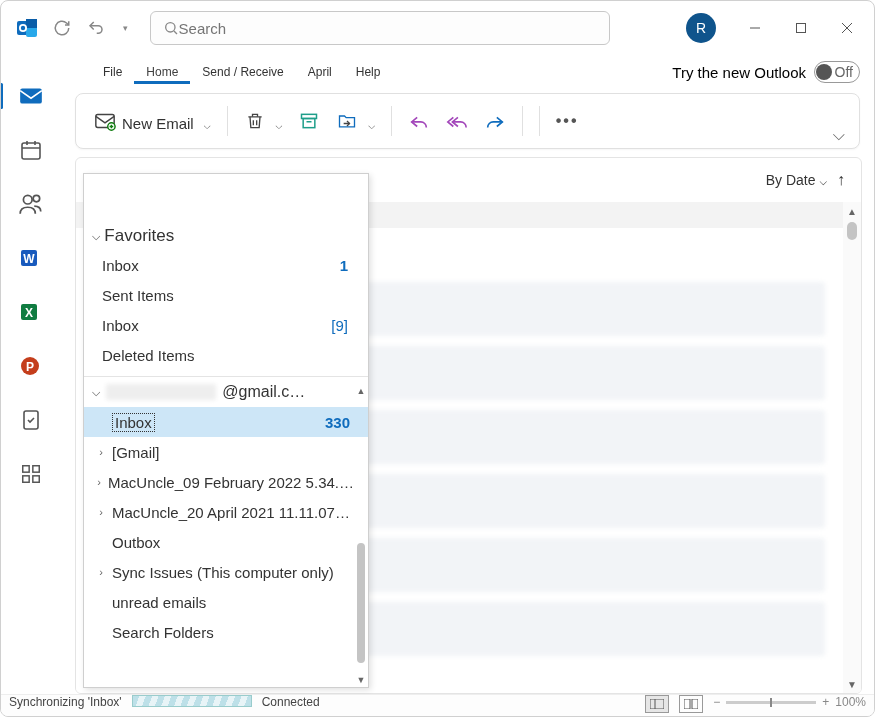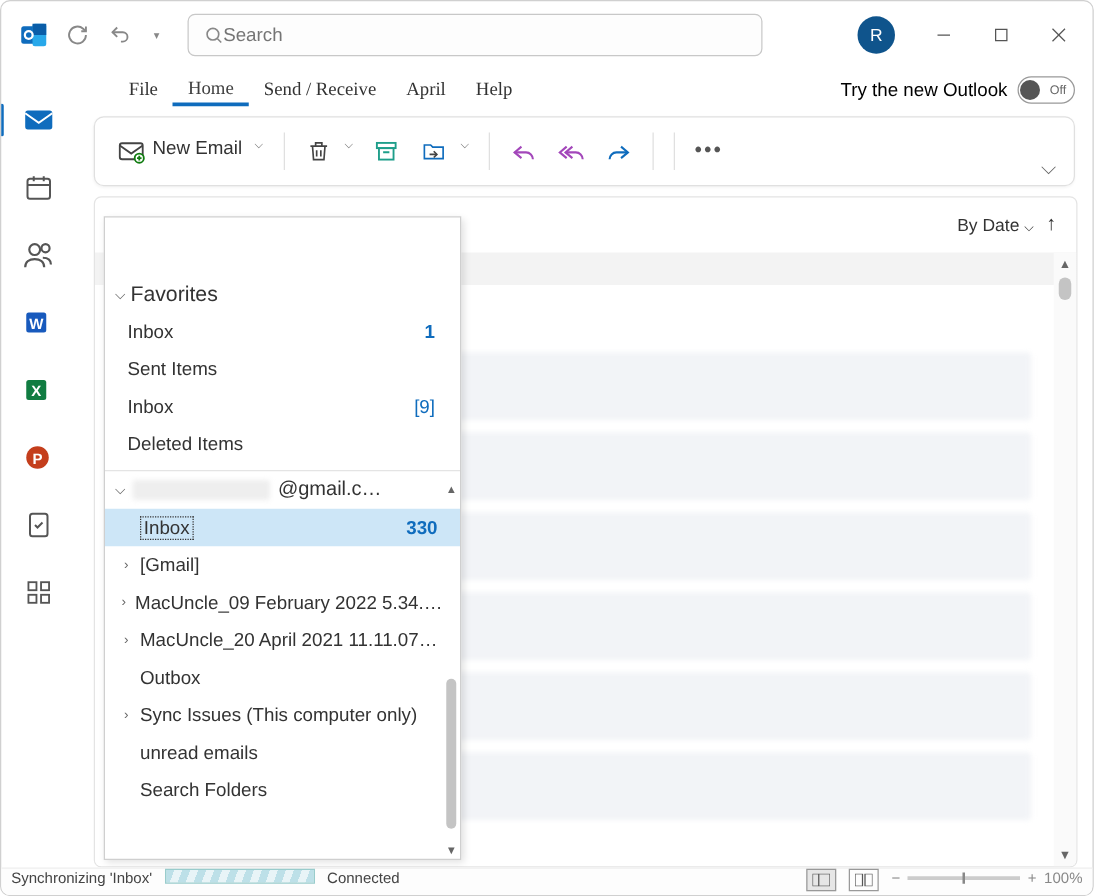--- a/index.html
+++ b/index.html
@@ -13,31 +13,31 @@
   .qat-caret { font-size: 9px; color:#888; padding:0 6px; }
   .searchbox { flex: 0 0 460px; margin-left: 16px; height: 34px; border: 1px solid #c8c8c8; border-radius: 6px; display:flex; align-items:center; padding:0 12px; color:#888; background:#fdfdfd; }
   .searchbox input { border:none; outline:none; flex:1; font-size:15px; background:transparent; color:#333; }
   .title-spacer { flex:1; }
   .avatar { width:30px; height:30px; border-radius:50%; background:#0f548c; color:#fff; display:flex; align-items:center; justify-content:center; font-size:14px; margin-right:16px; }
   .win-btns { display:flex; }
   .win-btn { width:46px; height:40px; display:flex; align-items:center; justify-content:center; color:#555; cursor:pointer; }
 
   
   .tabs-row { display:flex; align-items:center; padding-left: 90px; height:34px; }
-  .tab { padding: 4px 12px; font-size:15px; color:#333; cursor:pointer;font-family:Liberation Serif, serif; }
+  .tab { padding: 4px 12px; font-size:12px; color:#333; cursor:pointer; }
   .tab.active { color:#404040; border-bottom: 3px solid #0f6cbd; padding-bottom:2px; font-weight:500; }
   .tabs-spacer { flex:1; }
   .try-new { display:flex; align-items:center; gap:8px; padding-right:14px; font-size:15px; }
   .toggle { width:46px; height:22px; border-radius:11px; border:1px solid #999; background:#fff; display:flex; align-items:center; padding:1px; position:relative; }
   .toggle-knob { width:16px; height:16px; border-radius:50%; background:#555; }
-  .toggle-label { font-size:10px; position:absolute; right:6px; color:#666; }
+  .toggle-label { font-size:14px; position:absolute; right:6px; color:#666; }
 
   
   .ribbon { margin: 4px 14px 4px 74px; border:1px solid #e0e0e0; border-radius:8px; background:#fff; height:56px; display:flex; align-items:center; padding:0 10px; box-shadow:0 1px 2px rgba(0,0,0,0.04); }
-  .rbn-btn { display:flex; align-items:flex-start; gap:6px; padding:6px 8px; cursor:pointer; color:#333; border-radius:4px; }
+  .rbn-btn { display:flex; align-items:flex-end; gap:6px; padding:6px 8px; cursor:pointer; color:#333; border-radius:4px; }
   .rbn-sep { width:1px; height:30px; background:#e0e0e0; margin:0 8px; }
   .rbn-ico { width:22px; height:22px; display:flex; align-items:center; justify-content:center; }
   .caret { font-size:9px; color:#666; padding-left:4px; }
   .ribbon-spacer { flex:1; }
   .rbn-expand { display:flex; align-items:flex-end; height:100%; padding-bottom:4px; padding-right:4px; color:#666; }
 
   
   .content { position:absolute; top:156px; left:74px; right:12px; bottom:22px; border:1px solid #e4e4e4; border-radius:6px; background:#fff; overflow:hidden; }
   .list-header { height:44px; display:flex; align-items:center; justify-content:flex-end; padding:0 16px; gap:10px; font-size:14px; color:#333; }
   .list-body { position:absolute; top:44px; bottom:0; left:0; right:0; background:linear-gradient(#f3f3f3 0 26px, #fff 26px); }

